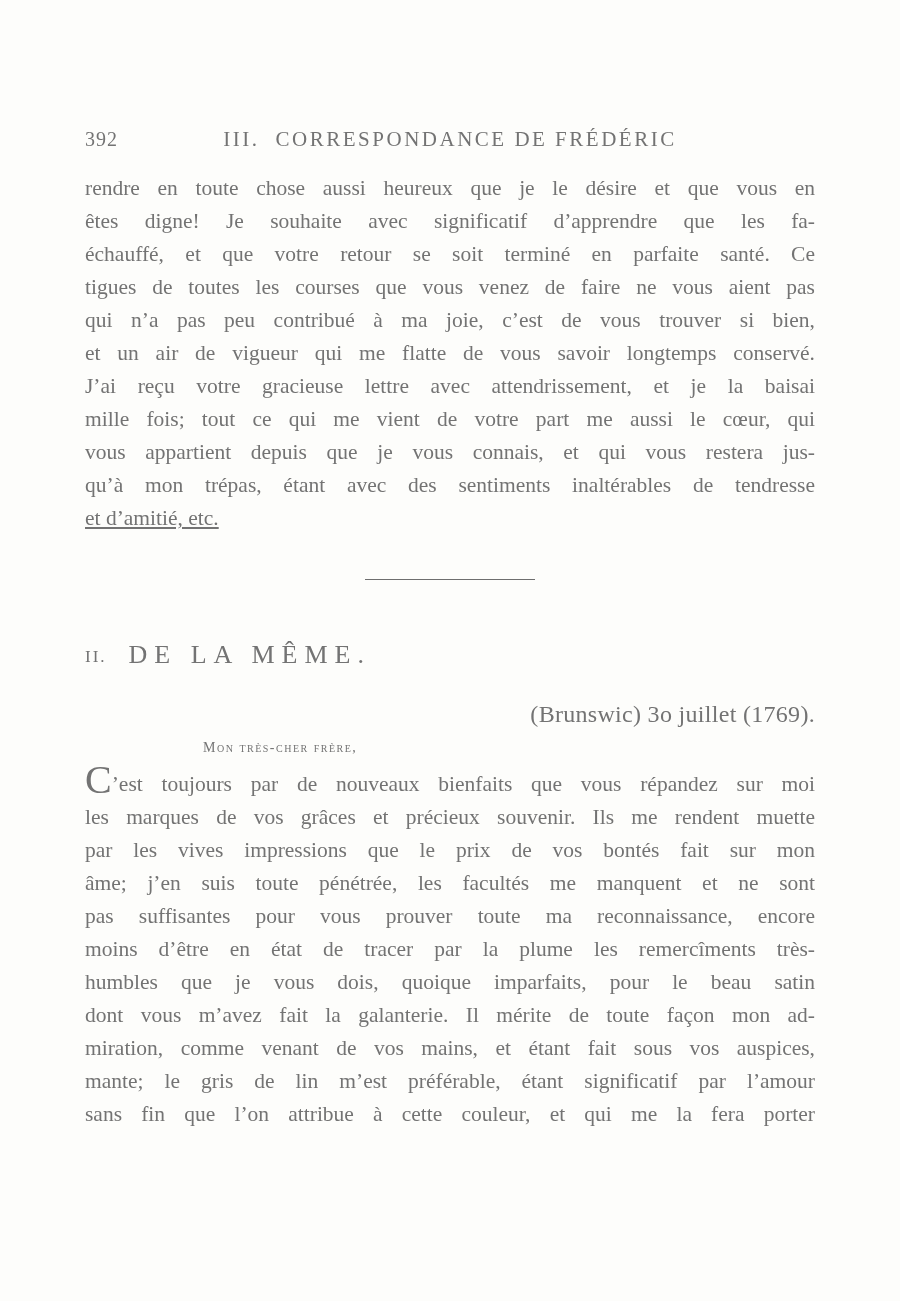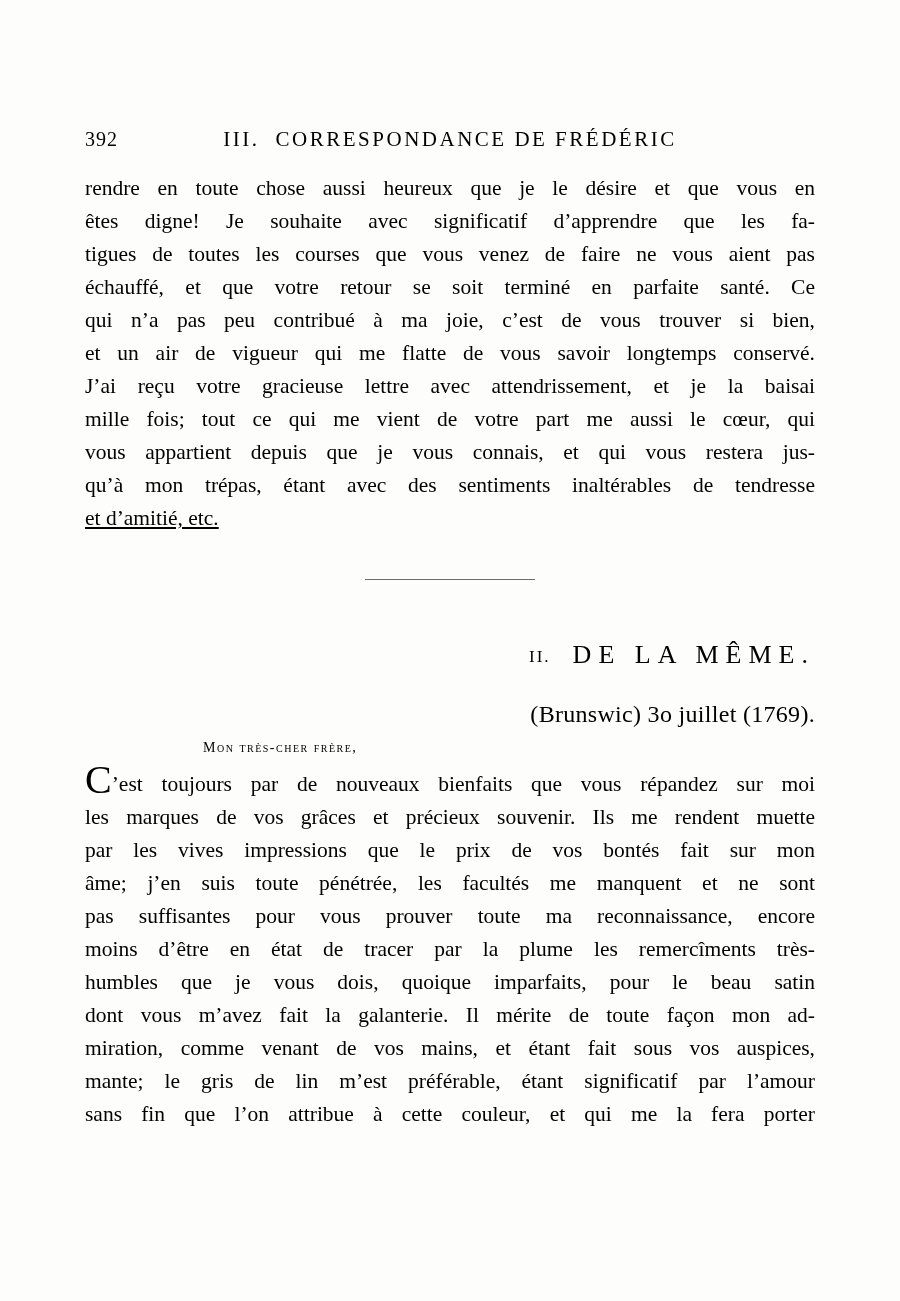--- a/index.html
+++ b/index.html
@@ -5,21 +5,21 @@
   html, body {
     margin: 0;
     padding: 0;
     background: #fdfdfb;
   }
   .page {
     position: relative;
     width: 900px;
     height: 1301px;
     background: #fdfdfb;
-    color: #000000;
+    color: #737373;
     font-family: "Liberation Serif", "DejaVu Serif", serif;
     overflow: hidden;
   }
   .text-block {
     position: absolute;
     left: 85px;
     top: 0;
     width: 730px;
   }
   
@@ -64,21 +64,21 @@
   .section-divider {
     margin: 44px auto 0 auto;
     width: 170px;
     border: none;
     border-top: 1px solid #6e6e6e;
     height: 0;
   }
   
   .section-heading {
     margin-top: 57px;
-    text-align: right;
+    text-align: left;
     line-height: 36px;
     white-space: nowrap;
   }
   .section-heading .sec-num {
     font-size: 17px;
     letter-spacing: 2px;
     font-variant: small-caps;
     margin-right: 22px;
     vertical-align: 1px;
   }
@@ -120,22 +120,22 @@
     <div class="page-header">
       <span class="page-number">392</span>
       <div class="running-title">
         <span class="section-no">III.</span><span>CORRESPONDANCE DE FRÉDÉRIC</span>
       </div>
     </div>
 
     <div class="para para-1">
         <div class="line">rendre en toute chose aussi heureux que je le désire et que vous en</div>
         <div class="line">êtes digne! Je souhaite avec significatif d’apprendre que les fa-</div>
+        <div class="line">échauffé, et que votre retour se soit terminé en parfaite santé. Ce</div>
         <div class="line">tigues de toutes les courses que vous venez de faire ne vous aient pas</div>
-        <div class="line">échauffé, et que votre retour se soit terminé en parfaite santé. Ce</div>
         <div class="line">qui n’a pas peu contribué à ma joie, c’est de vous trouver si bien,</div>
         <div class="line">et un air de vigueur qui me flatte de vous savoir longtemps conservé.</div>
         <div class="line">J’ai reçu votre gracieuse lettre avec attendrissement, et je la baisai</div>
         <div class="line">mille fois; tout ce qui me vient de votre part me aussi le cœur, qui</div>
         <div class="line">vous appartient depuis que je vous connais, et qui vous restera jus-</div>
         <div class="line">qu’à mon trépas, étant avec des sentiments inaltérables de tendresse</div>
         <div class="line line-last">et d’amitié, etc.</div>
       </div>
 
     <hr class="section-divider">

